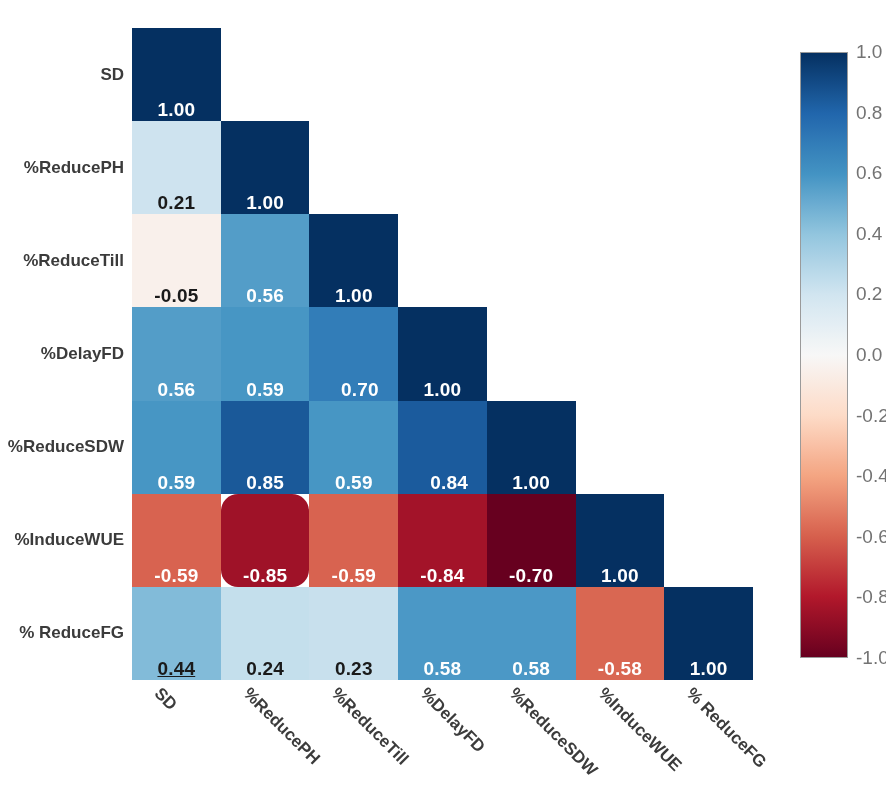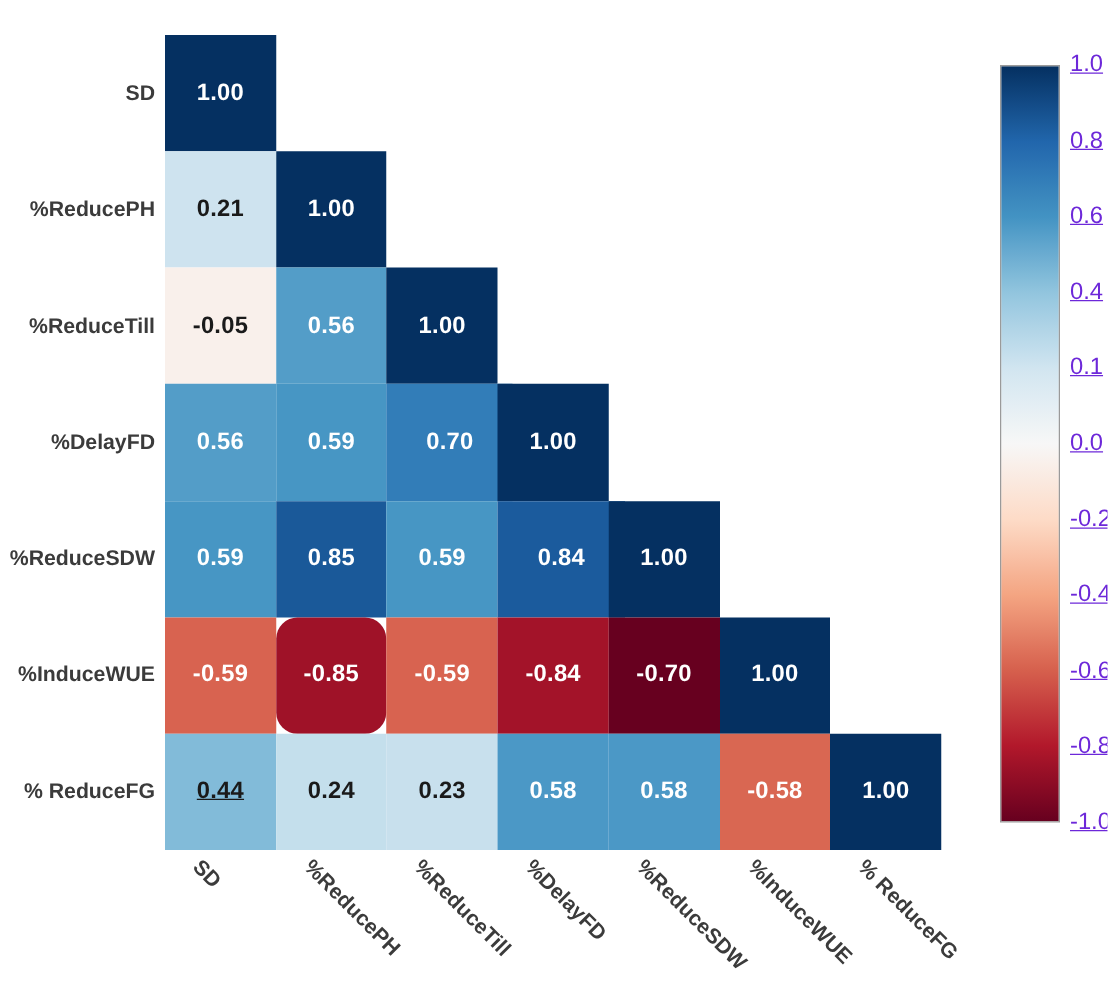--- a/index.html
+++ b/index.html
@@ -15,21 +15,21 @@
   
   #grid{
     position:absolute;
     left:132px; top:28px;
     width:621px; height:652px;
   }
   .cell{
     position:absolute;
     box-sizing:border-box;
     display:flex;
-    align-items:center;
+    align-items:flex-end;
     justify-content:center;
     font-size:19px;
     font-weight:bold;
     letter-spacing:.2px;
   }
   .cell span{pointer-events:none;}
 
   
   .rowlab{
     position:absolute;
@@ -65,24 +65,23 @@
   #cbar{
     position:absolute;left:0;top:0;
     width:48px;height:606px;
     border:1px solid #9a9a9a;
     box-sizing:border-box;
   }
   .cbtick{
     position:absolute;
     left:56px;
     font-size:19px;
-    color:#6d28d9;
+    color:#737373;
     transform:translateY(-50%);
     white-space:nowrap;
-    text-decoration:underline;
   }
 </style>
 </head>
 <body>
 
 <div id="stage">
 
   <div id="rowlabels">
       <div class="rowlab" style="top: 0px; height: 93.1429px;">SD</div>
       <div class="rowlab" style="top: 93.1429px; height: 93.1429px;">%ReducePH</div>
@@ -189,21 +188,21 @@
       <div class="collab" style="left: 475.509px;">%InduceWUE</div>
       <div class="collab" style="left: 564.223px;">% ReduceFG</div>
     </div>
 
   <div id="cbar-wrap">
     <div id="cbar" style="background: linear-gradient(rgb(5, 48, 97) 0%, rgb(12, 62, 116) 2.5%, rgb(19, 75, 135) 5%, rgb(26, 89, 153) 7.5%, rgb(33, 102, 172) 10%, rgb(42, 113, 178) 12.5%, rgb(50, 125, 184) 15%, rgb(59, 136, 189) 17.5%, rgb(67, 147, 195) 20%, rgb(87, 160, 202) 22.5%, rgb(107, 172, 209) 25%, rgb(126, 185, 215) 27.5%, rgb(146, 197, 222) 30%, rgb(162, 205, 227) 32.5%, rgb(178, 213, 231) 35%, rgb(193, 221, 236) 37.5%, rgb(209, 229, 240) 40%, rgb(219, 234, 242) 42.5%, rgb(228, 238, 244) 45%, rgb(238, 243, 245) 47.5%, rgb(247, 247, 247) 50%, rgb(249, 240, 235) 52.5%, rgb(250, 233, 223) 55%, rgb(252, 226, 211) 57.5%, rgb(253, 219, 199) 60%, rgb(251, 206, 182) 62.5%, rgb(249, 192, 165) 65%, rgb(246, 178, 147) 67.5%, rgb(244, 165, 130) 70%, rgb(237, 148, 117) 72.5%, rgb(229, 131, 104) 75%, rgb(222, 113, 90) 77.5%, rgb(214, 96, 77) 80%, rgb(205, 78, 69) 82.5%, rgb(196, 60, 60) 85%, rgb(187, 42, 52) 87.5%, rgb(178, 24, 43) 90%, rgb(159, 18, 40) 92.5%, rgb(141, 12, 37) 95%, rgb(122, 6, 34) 97.5%, rgb(103, 0, 31) 100%);"></div>
   <div class="cbtick" style="top: 0px;">1.0</div>
       <div class="cbtick" style="top: 60.6px;">0.8</div>
       <div class="cbtick" style="top: 121.2px;">0.6</div>
       <div class="cbtick" style="top: 181.8px;">0.4</div>
-      <div class="cbtick" style="top: 242.4px;">0.1</div>
+      <div class="cbtick" style="top: 242.4px;">0.2</div>
       <div class="cbtick" style="top: 303px;">0.0</div>
       <div class="cbtick" style="top: 363.6px;">-0.2</div>
       <div class="cbtick" style="top: 424.2px;">-0.4</div>
       <div class="cbtick" style="top: 484.8px;">-0.6</div>
       <div class="cbtick" style="top: 545.4px;">-0.8</div>
       <div class="cbtick" style="top: 606px;">-1.0</div>
     </div>
 
 </div>
 

